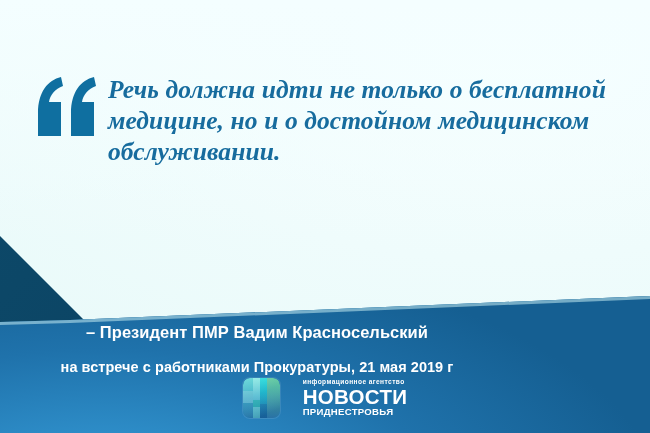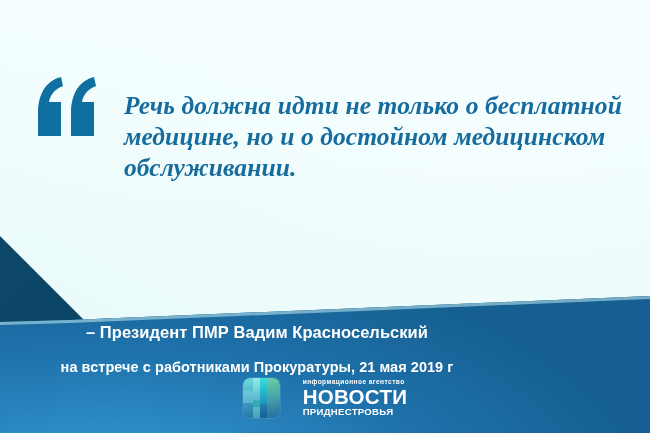--- a/index.html
+++ b/index.html
@@ -76,21 +76,21 @@
     height: 62px;
   }
   .quote-mark svg { display: block; width: 100%; height: 100%; }
 
   
   .quote-text {
     position: absolute;
     left: 108px;
     top: 74px;
     width: 516px;
-    margin: 16px;
+    margin: 0;
     font-family: "Liberation Serif", "DejaVu Serif", serif;
     font-style: italic;
     font-weight: 700;
     font-size: 25.5px;
     line-height: 31px;
     letter-spacing: 0.1px;
     color: #176c9e;
     text-rendering: optimizeLegibility;
   }
 

